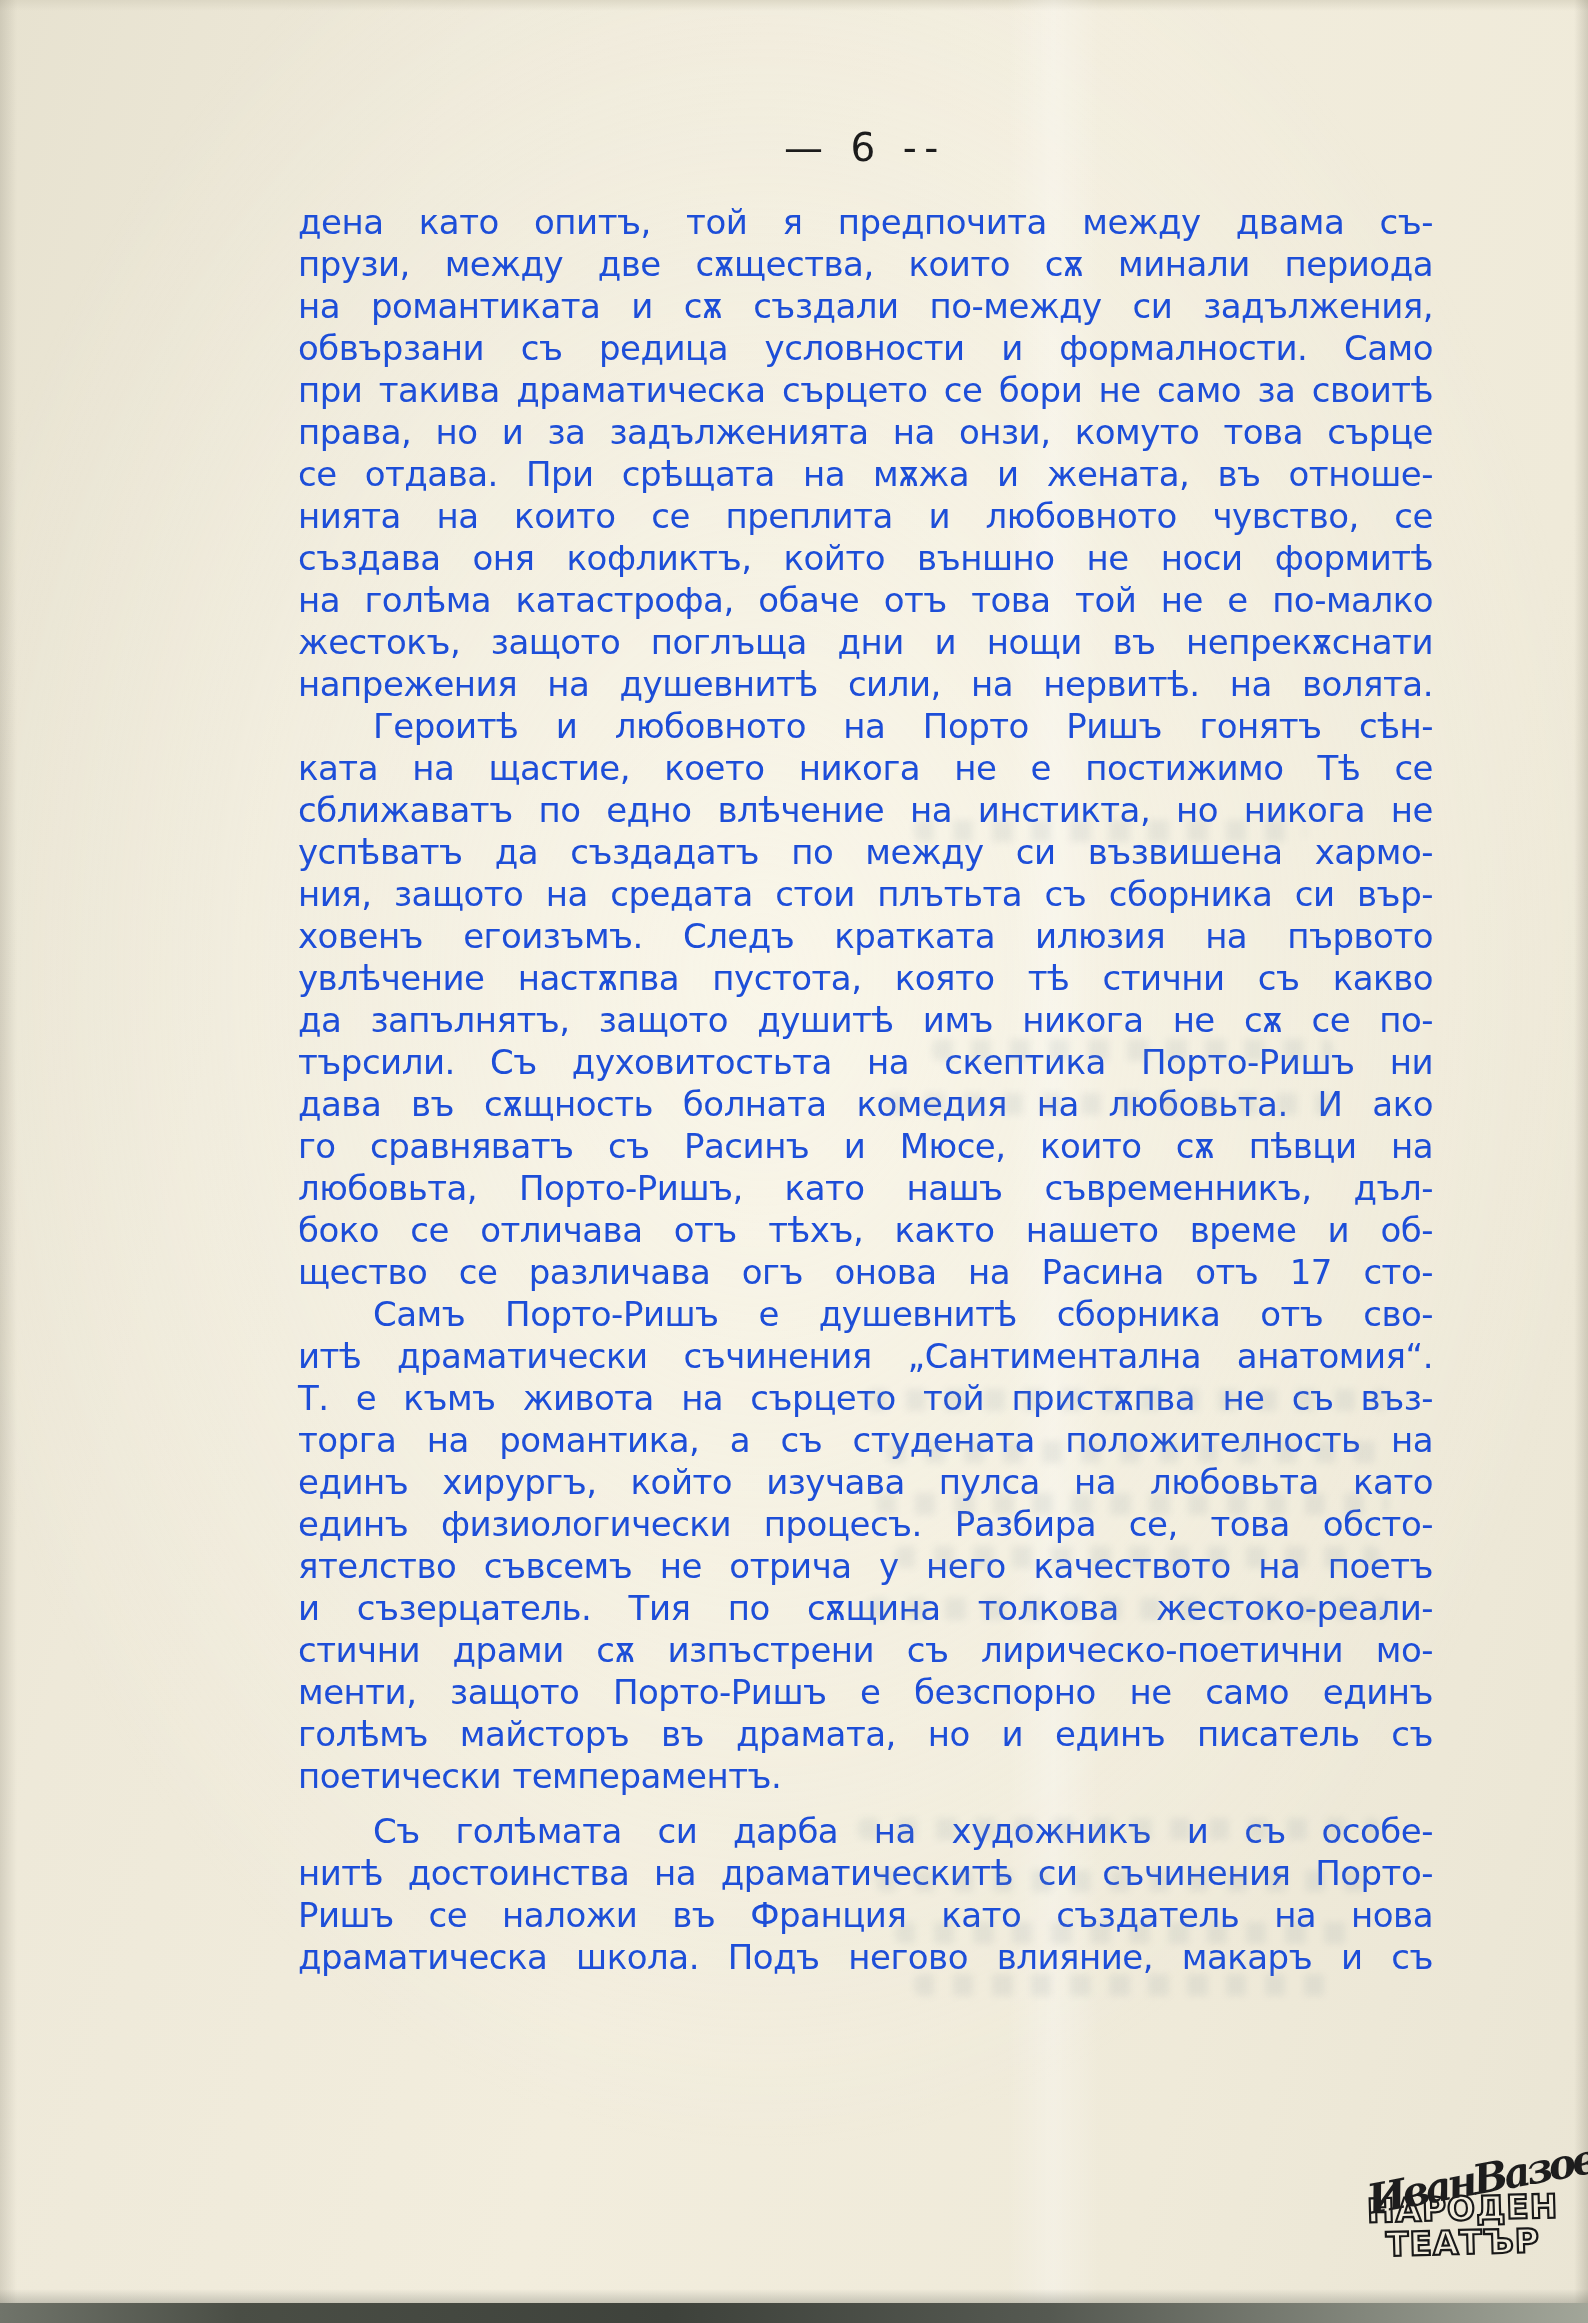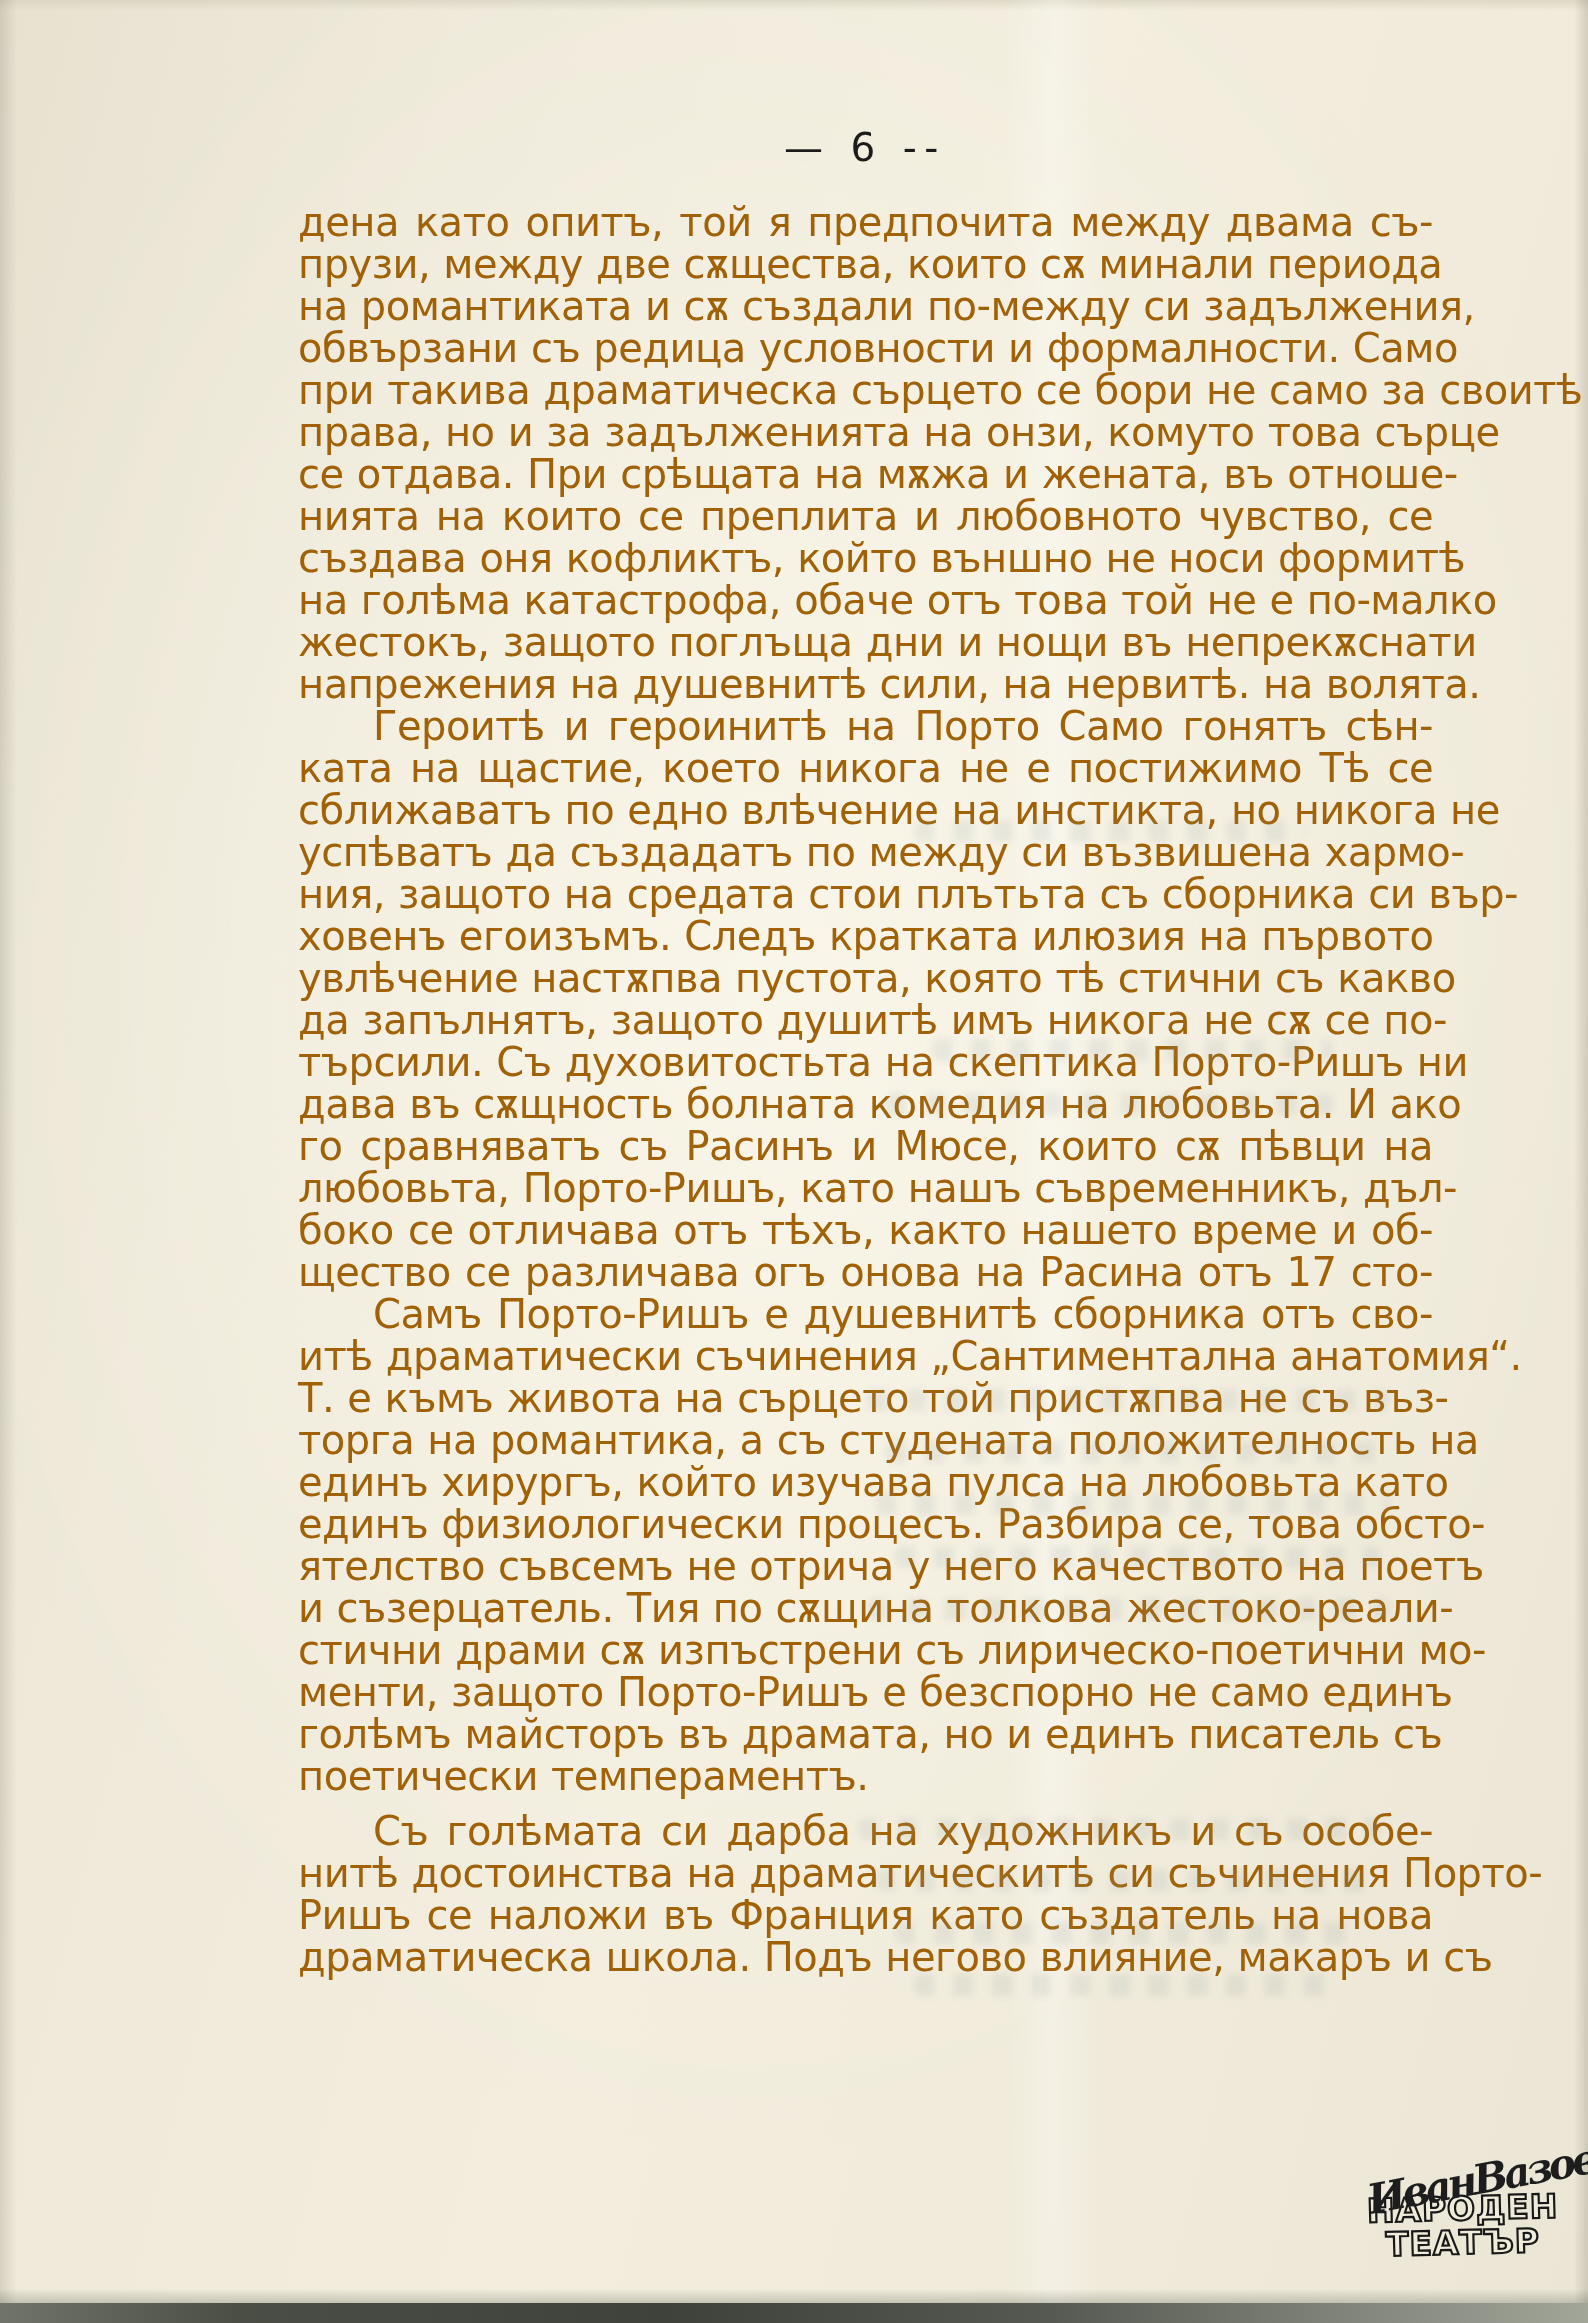--- a/index.html
+++ b/index.html
@@ -11,22 +11,22 @@
       linear-gradient(104deg,#e7e2d0 0%, #eee9d9 22%, #f2eddd 50%, #efead9 78%, #eae5d4 100%);
     font-family:"DejaVu Sans","Liberation Sans",sans-serif;
     color:#1f1f1f;
   }
   .page-number{
     position:absolute;left:298px;top:125px;width:1134px;
     text-align:center;font-size:39px;letter-spacing:7.5px;color:#1c1c1c;
   }
   .text-block{
     position:absolute;left:298px;top:201px;width:1135px;
-    font-size:40px;line-height:42px;letter-spacing:-0.5px;word-spacing:0.9px;
-    color:#a16207;
+    font-size:34px;line-height:42px;letter-spacing:-0.5px;word-spacing:0.9px;
+    color:#1d4ed8;
   }
   .line{
     height:42px;
     text-align:justify;
     text-align-last:justify;
     white-space:nowrap;
   }
   .line.flush{text-align-last:left;white-space:normal;}
   .line.indent{text-indent:75px;}
   .line.gap{margin-top:13px;}
@@ -87,21 +87,21 @@
     <div class="line">на романтиката и сѫ създали по-между си задължения,</div>
     <div class="line">обвързани съ редица  условности и формалности.  Само</div>
     <div class="line">при такива драматическа сърцето се бори не само за своитѣ</div>
     <div class="line">права, но и за задълженията на онзи, комуто това сърце</div>
     <div class="line">се отдава.  При срѣщата на мѫжа и жената, въ отноше-</div>
     <div class="line">нията  на  които се преплита и любовното  чувство,  се</div>
     <div class="line">създава оня кофликтъ, който  външно  не  носи  формитѣ</div>
     <div class="line">на голѣма катастрофа, обаче отъ това той не е по-малко</div>
     <div class="line">жестокъ,  защото  поглъща  дни и нощи  въ  непрекѫснати</div>
     <div class="line">напрежения на душевнитѣ сили, на нервитѣ. на волята.</div>
-    <div class="line indent">Героитѣ и героинитѣ на Порто Само  гонятъ сѣн-</div>
+    <div class="line indent">Героитѣ и любовното на Порто Ришъ  гонятъ сѣн-</div>
     <div class="line">ката на щастие, което никога не  е  постижимо   Тѣ се</div>
     <div class="line">сближаватъ по едно влѣчение на инстикта, но никога не</div>
     <div class="line">успѣватъ да създадатъ по между си  възвишена хармо-</div>
     <div class="line">ния, защото на средата стои  плътьта съ сборника си вър-</div>
     <div class="line">ховенъ егоизъмъ.  Следъ  кратката  илюзия  на  първото</div>
     <div class="line">увлѣчение настѫпва пустота, която тѣ стични съ  какво</div>
     <div class="line">да запълнятъ,  защото душитѣ имъ никога не сѫ се по-</div>
     <div class="line">търсили.  Съ духовитостьта на скептика  Порто-Ришъ  ни</div>
     <div class="line">дава въ сѫщность болната комедия на любовьта.  И ако</div>
     <div class="line">го сравняватъ съ Расинъ и Мюсе, които сѫ  пѣвци  на</div>

